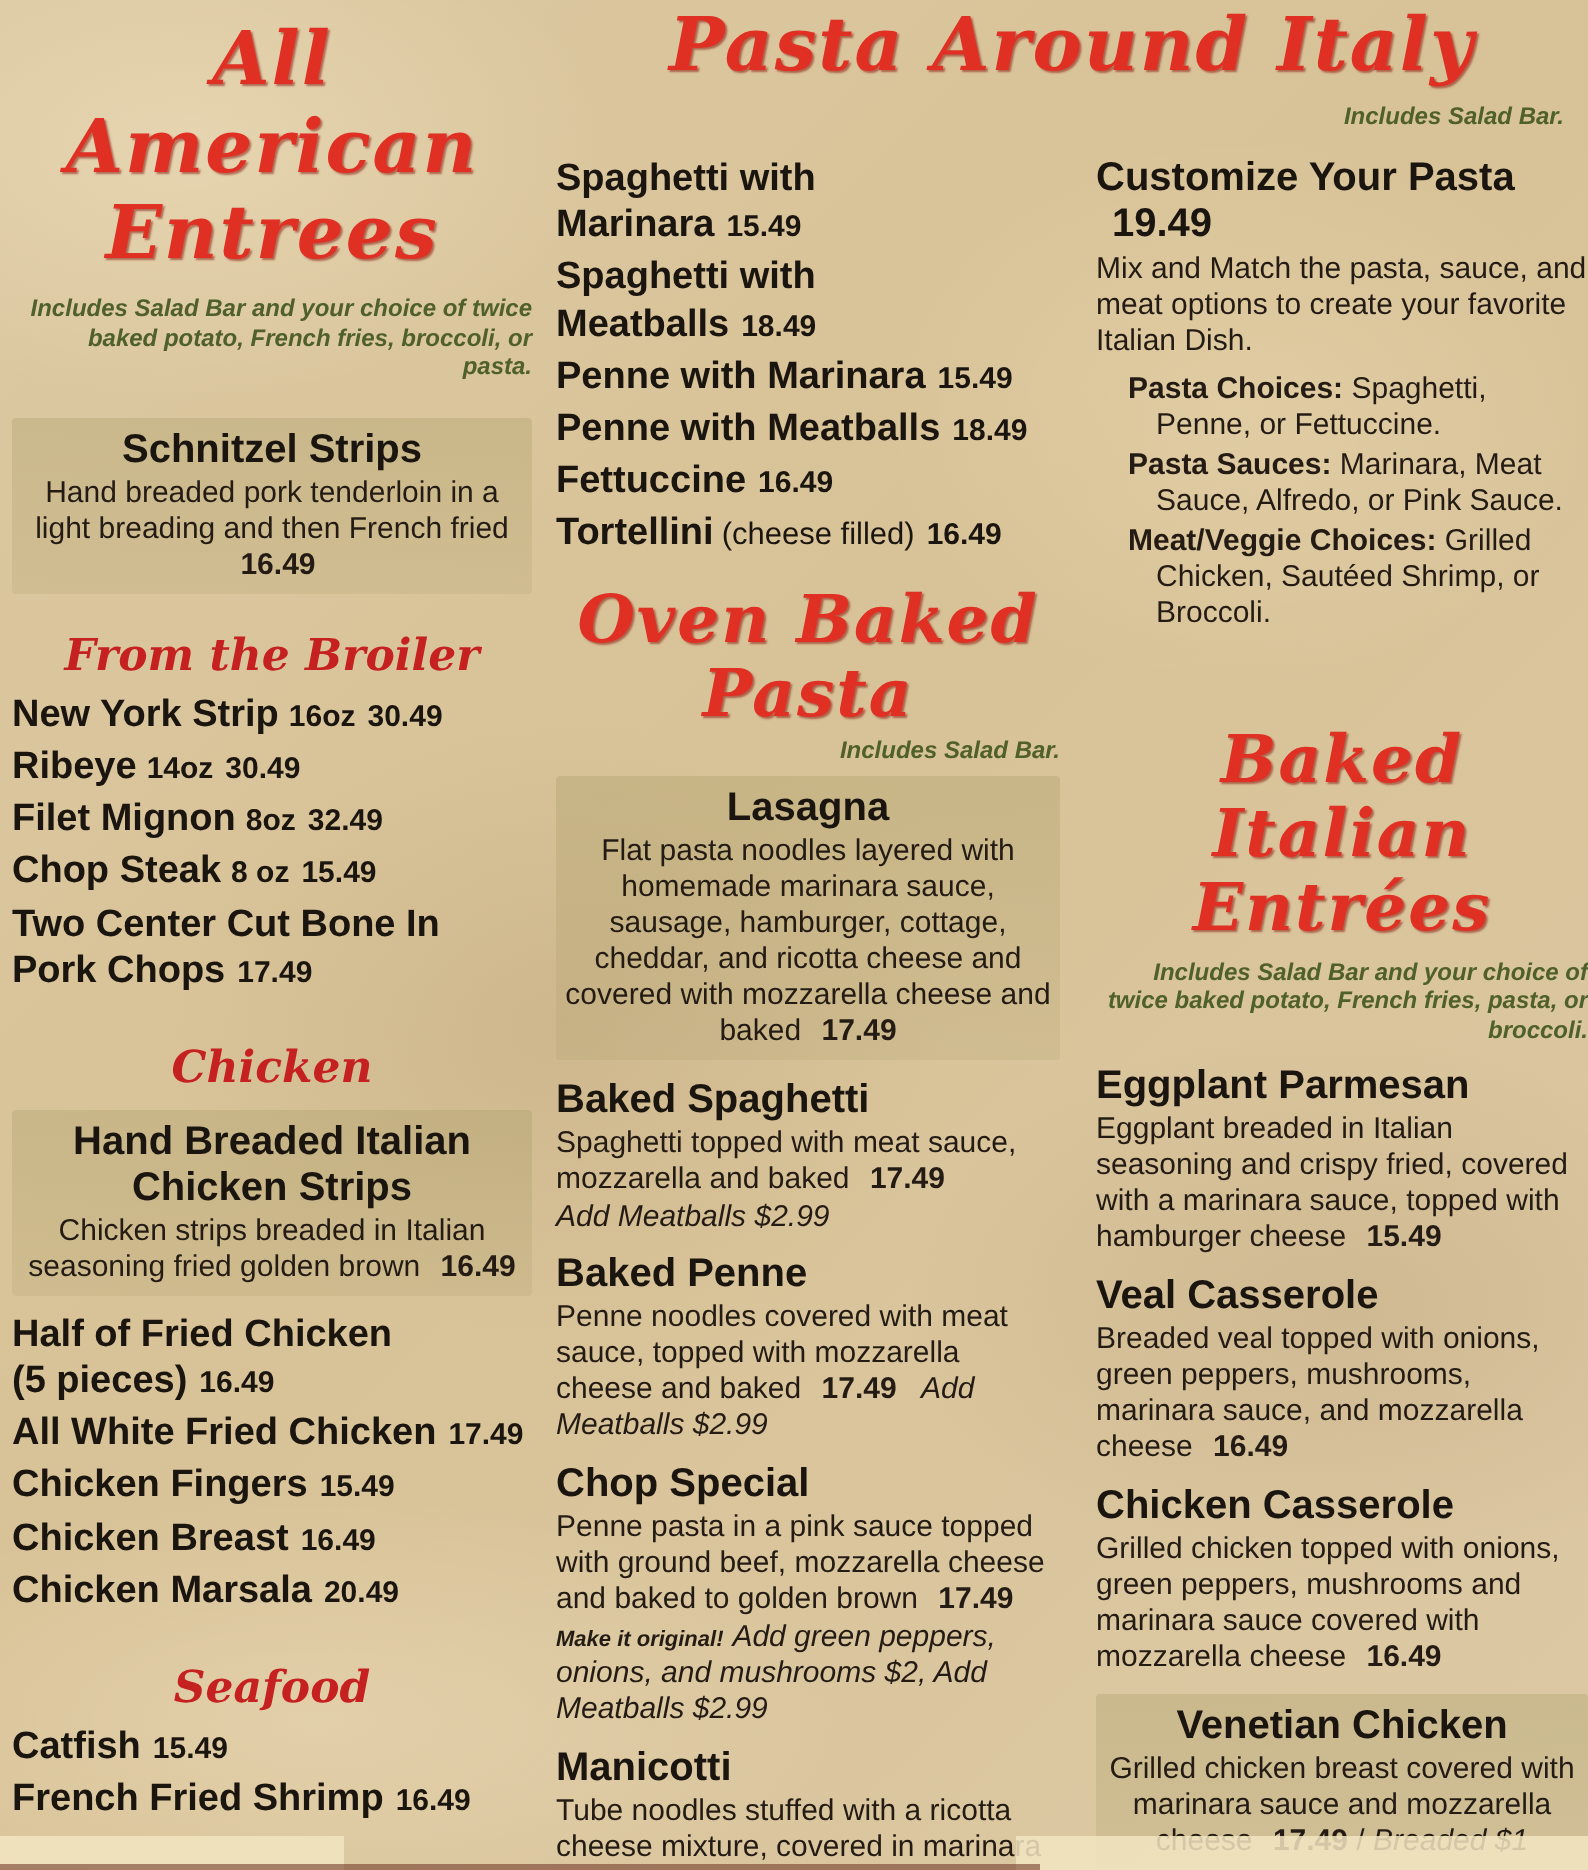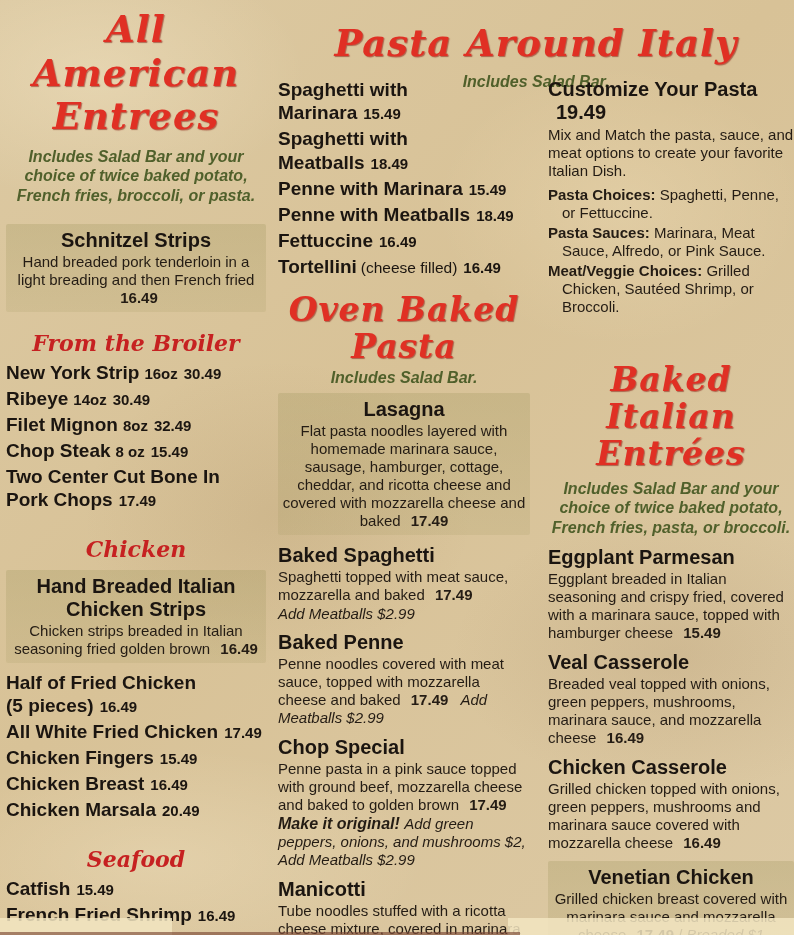--- a/index.html
+++ b/index.html
@@ -12,54 +12,54 @@
       radial-gradient(ellipse 280px 220px at 35% 55%, rgba(120,86,50,.10), transparent 70%),
       radial-gradient(ellipse 320px 200px at 85% 70%, rgba(125,90,55,.12), transparent 70%),
       radial-gradient(ellipse 380px 160px at 20% 92%, rgba(255,244,215,.25), transparent 70%),
       linear-gradient(135deg,#dcc9a2 0%,#d8c297 45%,#dcc9a4 100%);
     font-family:"Liberation Sans",sans-serif;color:#1b1510;
   }
   .col{position:absolute;}
   .col-left{left:6px;top:8px;width:260px;}
   .col-mid{left:278px;top:76px;width:252px;}
   .col-right{left:548px;top:78px;width:246px;}
-  .pasta-header{position:absolute;left:290px;top:22px;width:492px;text-align:center;}
+  .pasta-header{position:absolute;left:290px;top:1px;width:492px;text-align:center;}
 
   .script{font-family:"DejaVu Serif",serif;font-style:italic;font-weight:bold;
     color:#e03024;text-align:center;margin:0;
     text-shadow:1px 1px 1px rgba(135,22,12,.55);letter-spacing:1px;}
   .t-xl{font-size:37px;line-height:1.18;}
   .t-lg{font-size:33px;line-height:1.12;}
   .tl{display:block;}
 
-  .green-sub{color:#50602b;font-style:italic;font-weight:bold;font-size:16px;
-    line-height:1.22;text-align:center;margin:6px 0 0 0;}
+  .green-sub{color:#50602b;font-style:italic;font-weight:bold;font-size:12px;
+    line-height:1.22;text-align:right;margin:6px 0 0 0;}
   .redhead{font-family:"DejaVu Serif",serif;font-style:italic;font-weight:bold;
     font-size:22px;color:#c62121;text-align:center;margin:0;}
 
   .iname{font-weight:bold;font-size:19px;}
   .iname-lg{font-weight:bold;font-size:20px;}
   .isize{font-weight:bold;font-size:15px;margin-left:5px;}
   .iprice{font-weight:bold;font-size:15px;margin-left:6px;}
   .inote-sm{font-weight:normal;font-size:15.5px;margin-left:4px;white-space:nowrap;}
   .row{margin:2px 0 3px 0;line-height:1.22;}
   .row .second{display:block;}
 
   .idesc{font-size:15px;line-height:1.2;font-weight:normal;color:#241c14;}
   .entry{margin-top:9px;}
   .entry p{margin:1px 0 0 0;}
   .italic-note{font-style:italic;font-size:15px;color:#241c14;}
-  .italic-note-bold{font-style:italic;font-weight:bold;font-size:16px;color:#241c14;}
+  .italic-note-bold{font-style:italic;font-weight:bold;font-size:11px;color:#241c14;}
 
   .hl{background:linear-gradient(rgba(162,152,96,.30),rgba(162,152,96,.18));
     padding:5px 4px;text-align:center;border-radius:2px;}
   .hl p{margin:1px 0 0 0;}
   .center{text-align:center;}
 
-  .opt{padding-left:14px;text-indent:-14px;margin:2px 0 0 0;font-size:15px;line-height:1.2;color:#241c14;}
+  .opt{padding-left:14px;text-indent:-14px;margin:2px 0 0 16px;font-size:15px;line-height:1.2;color:#241c14;}
   .optlabel{font-weight:bold;}
 
   .mt-sub{margin-top:8px;}
   .mt-feat{margin-top:8px;}
   .mt-sec{margin-top:18px;}
   .mt-sec2{margin-top:24px;}
   .mt-sec3{margin-top:24px;}
   .mt-title{margin-top:14px;}
   .mt-title2{margin-top:46px;}
   .mb-list{margin-bottom:5px;}

